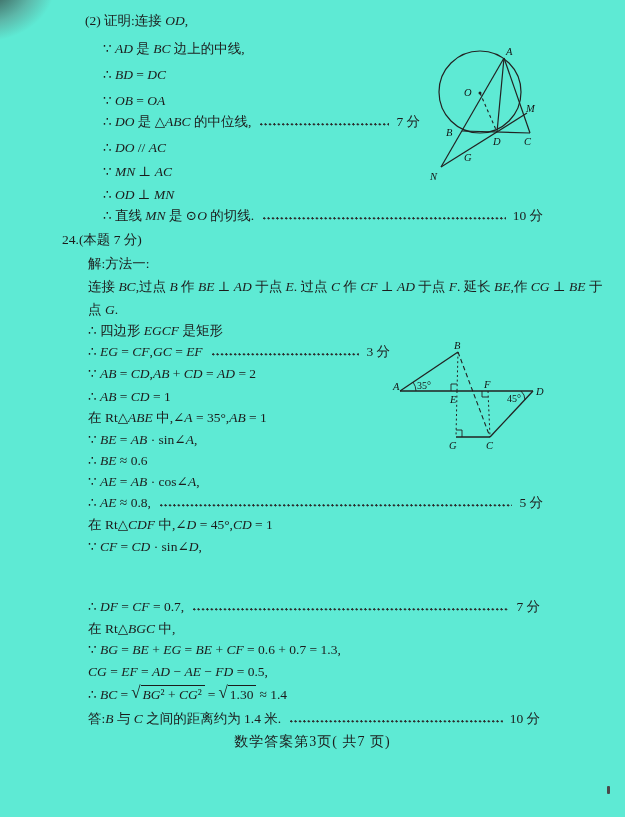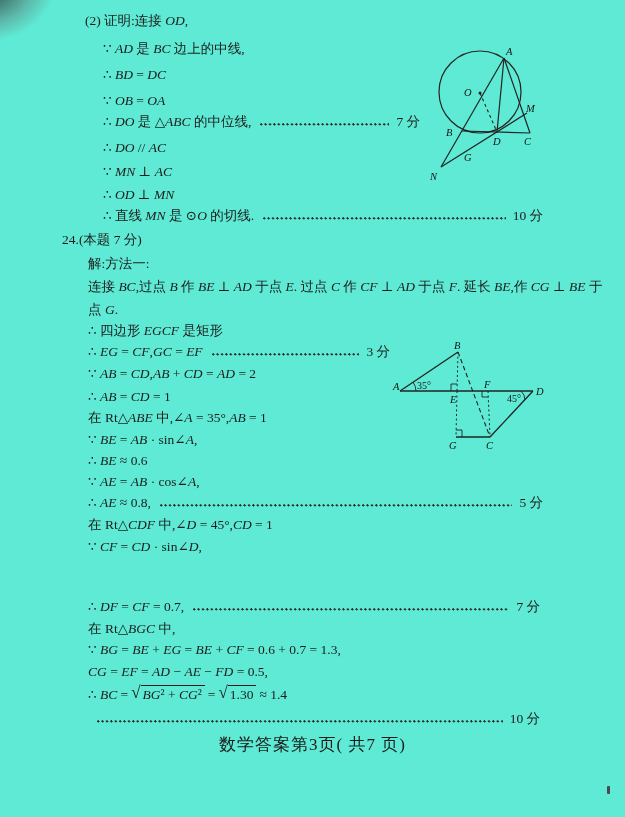--- a/index.html
+++ b/index.html
@@ -20,21 +20,21 @@
   .score{flex:0 0 auto;}
   i{font-family:"Liberation Serif","DejaVu Serif",serif;}
   
   .frac{display:inline-flex;flex-direction:column;align-items:center;vertical-align:-1.05em;line-height:1.15;margin:0 5px;font-size:12.5px;}
   .fnum{border-bottom:1.2px solid #1c1c1c;padding:0 3px 1px;}
   .vinc{border-top:1px solid #1c1c1c;padding:0 1px;}
   
   .sqrt{display:inline-flex;align-items:flex-start;margin:0 3px;}
   .radsign{font-size:17px;line-height:1;transform:translateY(-1px);}
   .sqrt .vinc{border-top:1.2px solid #1c1c1c;padding:0 3px 0 2px;}
-  .footer{position:absolute;left:0;width:625px;text-align:center;font-size:17px;letter-spacing:1px;}
+  .footer{position:absolute;left:0;width:625px;text-align:center;font-size:14px;letter-spacing:1px;}
   
   .corner-smudge{
     position:absolute;top:-16px;left:-16px;width:72px;height:58px;pointer-events:none;
     background:radial-gradient(ellipse at 0% 0%,rgba(35,35,35,.9),rgba(90,90,90,.35) 48%,transparent 70%);
   }
   .edge-mark{position:absolute;left:607px;top:786px;width:2.5px;height:8px;background:#4a4a4a;border-radius:1px;}
   svg{position:absolute;overflow:visible;}
   .lbl{font:italic 10.5px "Liberation Serif","DejaVu Serif",serif;fill:#141414;}
   .ang{font:10px "Liberation Serif","DejaVu Serif",serif;fill:#141414;}
   path,line,circle.geo{stroke:#222;fill:none;}
@@ -118,20 +118,21 @@
   <div class="line" style="top:685px;left:88px">
     <span class="m">∴ <i>BC</i> =</span><span class="sqrt">
         <span class="radsign">√</span>
         <span class="vinc m"><i>BG</i>² + <i>CG</i>²</span>
       </span><span>=</span><span class="sqrt">
         <span class="radsign">√</span>
         <span class="vinc">1.30</span>
       </span><span class="m">≈ 1.4</span>
   </div>
   <div class="line flexline" style="top:710px;left:88px;width:452px">
+    <span class="t m">答:<i>B</i> 与 <i>C</i> 之间的距离约为 1.4 米.</span>
     <span class="leader"></span>
     <span class="score">10 分</span>
   </div>
 
   <svg style="left:393px;top:338px" width="168" height="118" viewBox="0 0 168 118">
     <line x1="7" y1="53" x2="140" y2="53" stroke-width="1.3"></line>
     <line x1="7" y1="53" x2="65" y2="14" stroke-width="1.3"></line>
     <line x1="65" y1="14" x2="64" y2="53" stroke-width="1" stroke-dasharray="2,2.6"></line>
     <line x1="64" y1="53" x2="63" y2="99" stroke-width="1" stroke-dasharray="2,2.6"></line>
     <line x1="95" y1="53" x2="97" y2="99" stroke-width="1" stroke-dasharray="2,2.6"></line>

